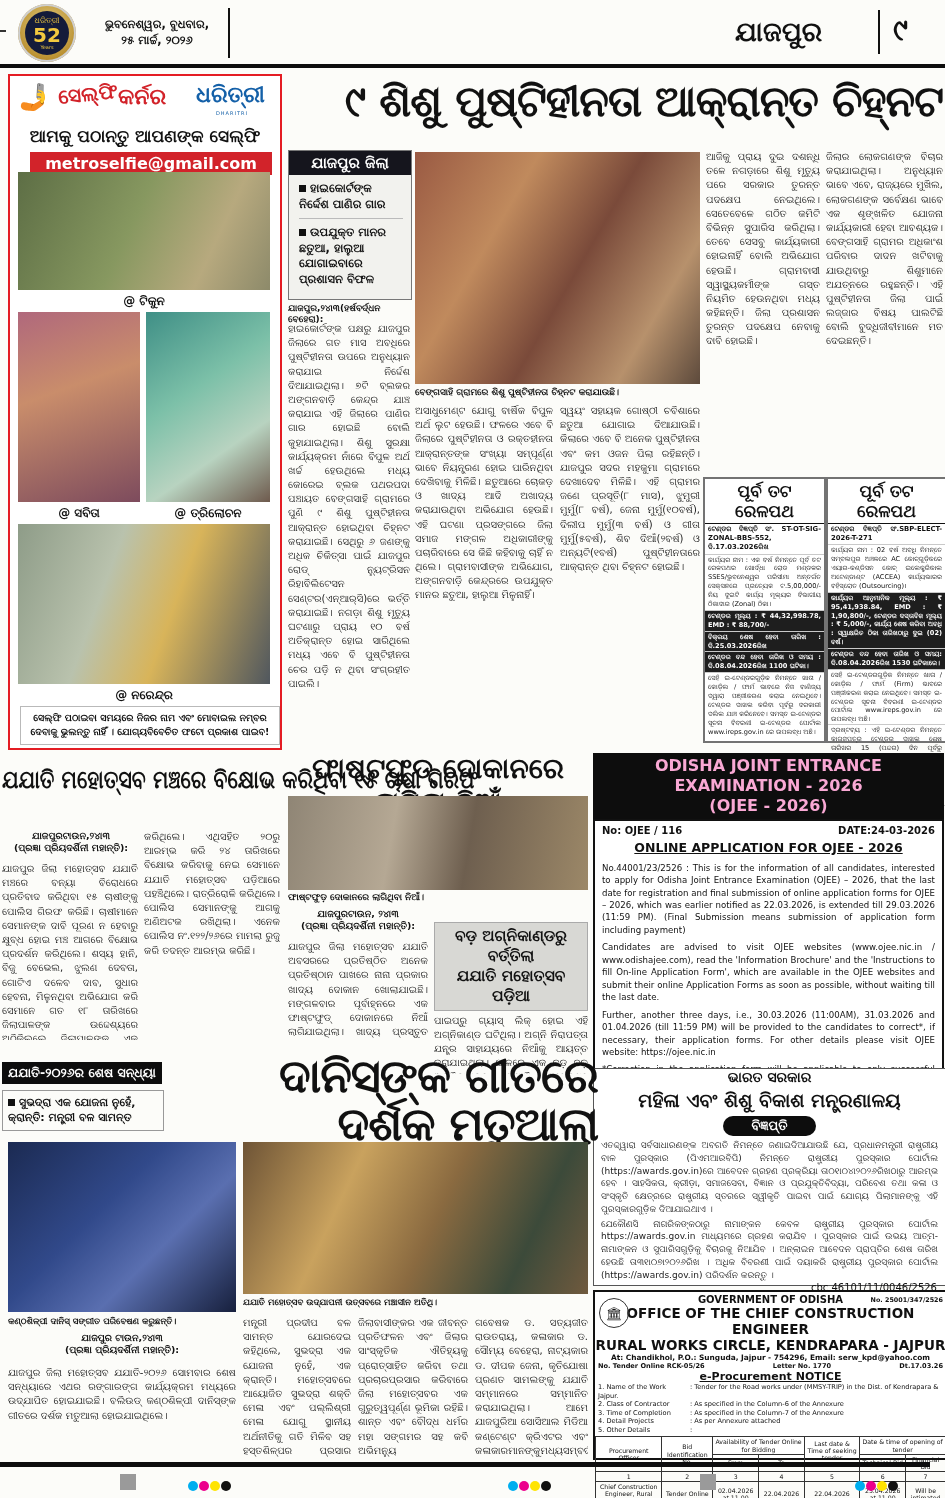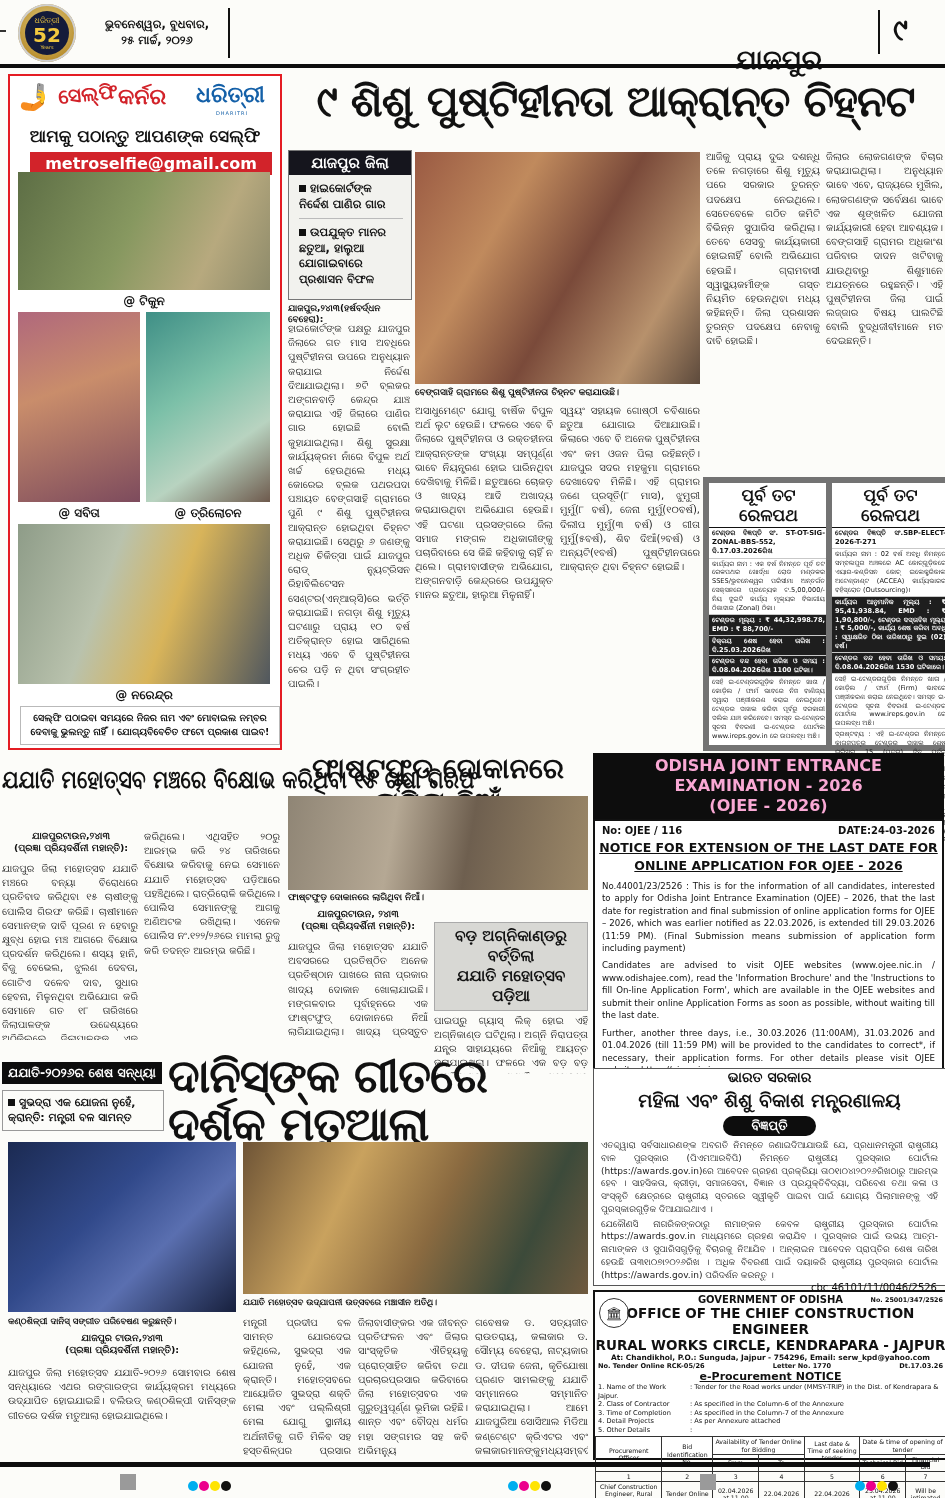--- a/index.html
+++ b/index.html
@@ -25,40 +25,40 @@
   .ph-cap{font-size:12px;font-weight:bold;text-align:center;}
   .notebox{border:1.5px solid #b9b9b9;font-size:9.5px;font-weight:bold;text-align:center;line-height:1.5;padding:4px 6px;}
   
   .infobox{border:1.5px solid #777;background:#f2f2ee;}
   .infobox-h{background:#15151d;color:#fff;font-weight:bold;font-size:15px;text-align:center;padding:3px 0;}
   .infobox ul{margin:4px 8px;padding:0 0 0 2px;list-style:none;}
   .infobox li{font-size:11.5px;font-weight:bold;line-height:1.35;margin:6px 0;border-bottom:1px solid #bbb;padding-bottom:6px;}
   .infobox li:last-child{border-bottom:none;}
   .sq{display:inline-block;width:7px;height:7px;background:#111;margin-right:4px;}
   
-  .tender{border:6px solid #737373;background:#fff;}
+  .tender{border:2px solid #737373;background:#fff;}
   .tender-h{font-size:17px;font-weight:bold;text-align:center;border-bottom:1.5px solid #111;padding:2px 0;}
   .tline{font-size:6.6px;line-height:1.35;padding:1px 3px;border-bottom:1px solid #c9c9c9;text-align:justify;}
   .tline.dk{background:#1e1e1e;color:#fff;font-weight:bold;}
   .tfoot{font-size:6.6px;font-weight:bold;display:flex;justify-content:space-between;padding:1px 3px;}
   
   .ojee-h{background:#0d0d0d;color:#f9a8d4;font-weight:bold;text-align:center;font-size:16px;line-height:1.25;padding:3px 0;}
   .ojee-box{border:2px solid #111;background:#fff;font-size:8.6px;line-height:1.45;}
   .ojee-box p{margin:5px 7px;text-align:justify;}
   .usub{text-decoration:underline;font-weight:bold;font-size:12.5px;}
   
   .ministry{border:1.5px solid #555;background:#fff;}
   .pill{background:#0d0d0d;color:#fff;border-radius:12px;font-weight:bold;font-size:13px;padding:2px 28px;display:inline-block;}
   
   .gov{border:2px solid #111;background:#fff;font-size:7.2px;}
   .gov table{border-collapse:collapse;width:100%;font-size:6.2px;line-height:1.15;}
   .gov th,.gov td{border:1px solid #333;padding:1px 2px;text-align:center;font-weight:normal;}
   .regdot{width:10px;height:10px;border-radius:50%;display:inline-block;margin-right:1px;}
   .graysq{width:16px;height:16px;background:#9a9a9a;display:inline-block;}
-  .headline-xl{font-weight:bold;letter-spacing:-1px;}
+  .headline-xl{font-weight:bold;letter-spacing:-1px;text-align:right;}
   .condensed{transform:scaleX(0.82);transform-origin:left center;white-space:nowrap;font-weight:bold;}
   .labelbox{background:#0d0d0d;color:#fff;font-weight:bold;font-size:12.5px;text-align:center;padding:3px 2px;}
   .bulletbox{border:1.5px solid #999;font-size:11px;font-weight:bold;line-height:1.4;padding:4px 5px;}
   .graybar{background:#d8d8d4;border:1px solid #aaa;font-weight:bold;font-size:15.5px;text-align:center;line-height:1.3;padding:3px 2px;}
 </style>
 </head>
 <body>
 
 <div class="page">
 
@@ -69,21 +69,21 @@
         <span style="font-size:20px;font-weight:bold;">52</span>
         <span style="font-size:5px;">Years</span>
       </div>
     </div>
   </div>
   <div class="abs c" style="left:92px;top:16px;width:130px;font-size:11.5px;font-weight:bold;line-height:1.4;">
     <div>ଭୁବନେଶ୍ୱର, ବୁଧବାର,</div>
     <div>୨୫ ମାର୍ଚ୍ଚ, ୨୦୨୬</div>
   </div>
   <div class="abs" style="left:228px;top:8px;width:2px;height:50px;background:#111;"></div>
-  <div class="abs" style="left:735px;top:16px;font-size:27px;font-weight:bold;margin-top:28px;">ଯାଜପୁର</div>
+  <div class="abs" style="left:735px;top:16px;font-size:27px;font-weight:bold;">ଯାଜପୁର</div>
   <div class="abs" style="left:878px;top:10px;width:2px;height:44px;background:#111;"></div>
   <div class="abs" style="left:893px;top:12px;font-size:30px;font-weight:bold;">୯</div>
   <div class="abs rule" style="left:0;top:64px;width:945px;height:4px;"></div>
   <div class="abs" style="left:0;top:30px;width:6px;height:2px;background:#333;"></div>
 
   <div class="abs selfiebox" style="left:8px;top:74px;width:270px;height:672px;">
     <div style="position:relative;height:48px;">
       <span class="abs" style="left:8px;top:6px;font-size:26px;">🤳</span>
       <span class="abs" style="left:48px;top:6px;font-size:20px;font-weight:bold;color:#d2232a;transform:rotate(-6deg);">ସେଲ୍ଫି</span>
       <span class="abs" style="left:108px;top:8px;font-size:22px;font-weight:bold;color:#d2232a;">କର୍ନର</span>
@@ -185,21 +185,20 @@
   <div class="abs" style="left:593px;top:753px;width:351px;">
     <div class="ojee-h">
       <div>ODISHA JOINT ENTRANCE EXAMINATION - 2026</div>
       <div>(OJEE - 2026)</div>
     </div>
     <div class="ojee-box" style="height:262px;position:relative;">
       <div style="display:flex;justify-content:space-between;font-weight:bold;font-size:10px;padding:3px 7px 0 7px;">
         <span>No: OJEE / 116</span>
         <span>DATE:24-03-2026</span>
       </div>
-      <div class="c usub">NOTICE FOR EXTENSION OF THE LAST DATE FOR</div>
       <div class="c usub">ONLINE APPLICATION FOR OJEE - 2026</div>
       <p>No.44001/23/2526 : This is for the information of all candidates, interested to apply for Odisha Joint Entrance Examination (OJEE) – 2026, that the last date for registration and final submission of online application forms for OJEE – 2026, which was earlier notified as 22.03.2026, is extended till 29.03.2026 (11:59 PM). (Final Submission means submission of application form including payment)</p>
       <p>Candidates are advised to visit OJEE websites (www.ojee.nic.in / www.odishajee.com), read the 'Information Brochure' and the 'Instructions to fill On-line Application Form', which are available in the OJEE websites and submit their online Application Forms as soon as possible, without waiting till the last date.</p>
       <p>Further, another three days, i.e., 30.03.2026 (11:00AM), 31.03.2026 and 01.04.2026 (till 11:59 PM) will be provided to the candidates to correct*, if necessary, their application forms. For other details please visit OJEE website: https://ojee.nic.in</p>
       <p>*Correction in the application form will be applicable to only successful submitted applications.</p>
       <p class="b">It may be noted that there will be no further extension of the registration / application period beyond this date.</p>
       <div class="r b" style="padding:0 7px;font-size:8.6px;">Sd./- CHAIRMAN, OJEE</div>
       <div style="display:flex;justify-content:space-between;font-size:8.2px;font-weight:bold;padding:0 7px 2px 7px;">
         <span>OIPR-44001/44026/1/25-26/0001</span>
         <span style="padding-right:110px;">Odisha</span>

